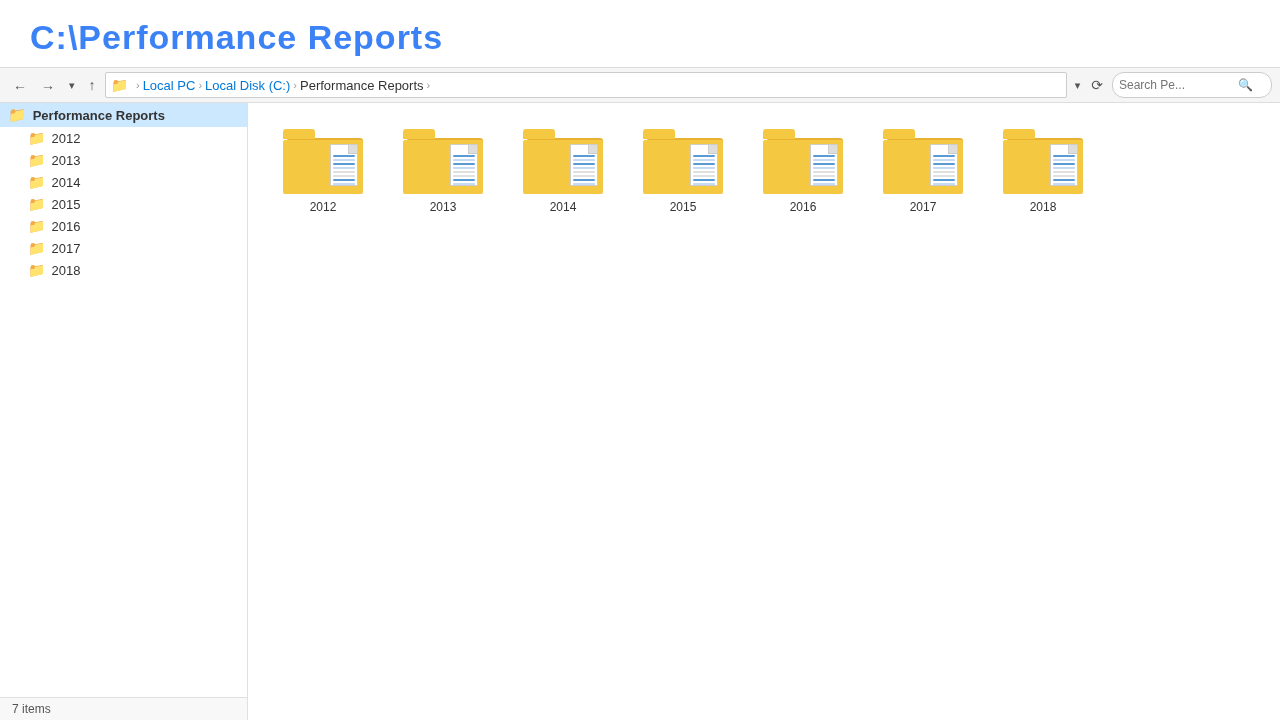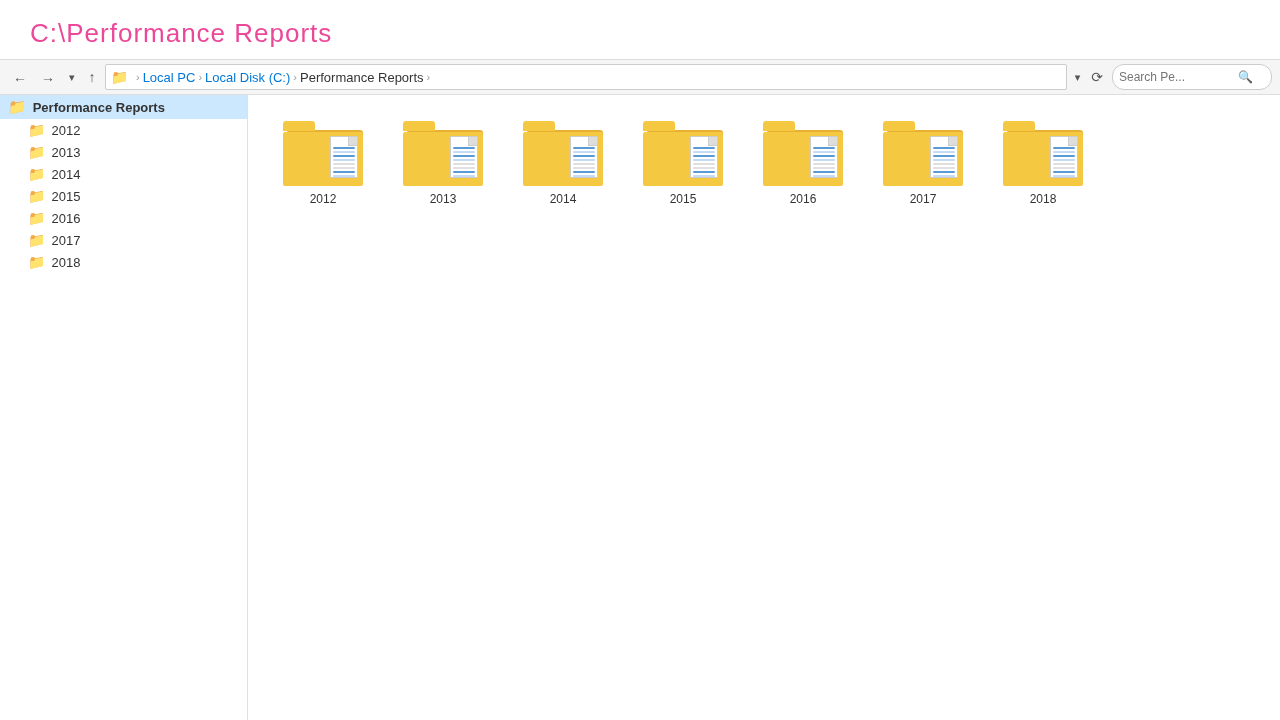--- a/index.html
+++ b/index.html
@@ -12,23 +12,23 @@
       display: flex;
       flex-direction: column;
     }
 
     
     .title-bar {
       padding: 18px 30px 10px 30px;
       background: #fff;
     }
     .title-bar h1 {
-      font-size: 26px;
-      font-weight: 400;
-      color: #ec4899;
+      font-size: 34px;
+      font-weight: 700;
+      color: #3b82f6;
       letter-spacing: 1px;
     }
 
     
     .address-bar {
       display: flex;
       align-items: center;
       padding: 4px 8px;
       background: #f5f5f5;
       border-top: 1px solid #ddd;
@@ -359,20 +359,23 @@
       <div class="sidebar-item child">
         <span class="sidebar-folder-icon">📁</span>
         <span>2017</span>
       </div>
       <div class="sidebar-item child">
         <span class="sidebar-folder-icon">📁</span>
         <span>2018</span>
       </div>
 
     </div>
+    <div class="status-bar">
+      <span>7 items</span>
+    </div>
   </div>
 
   <div class="file-area">
 
     <div class="folder-item">
       <div class="folder-visual">
         <div class="folder-back"></div>
         <div class="folder-tab"></div>
         <div class="folder-front">
           <div class="folder-doc">

